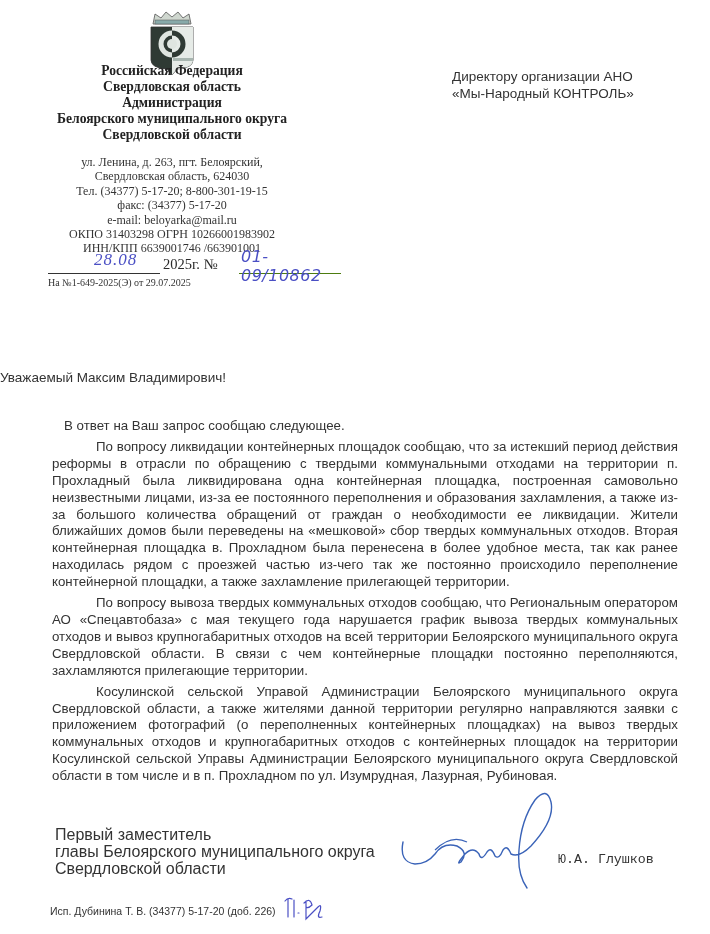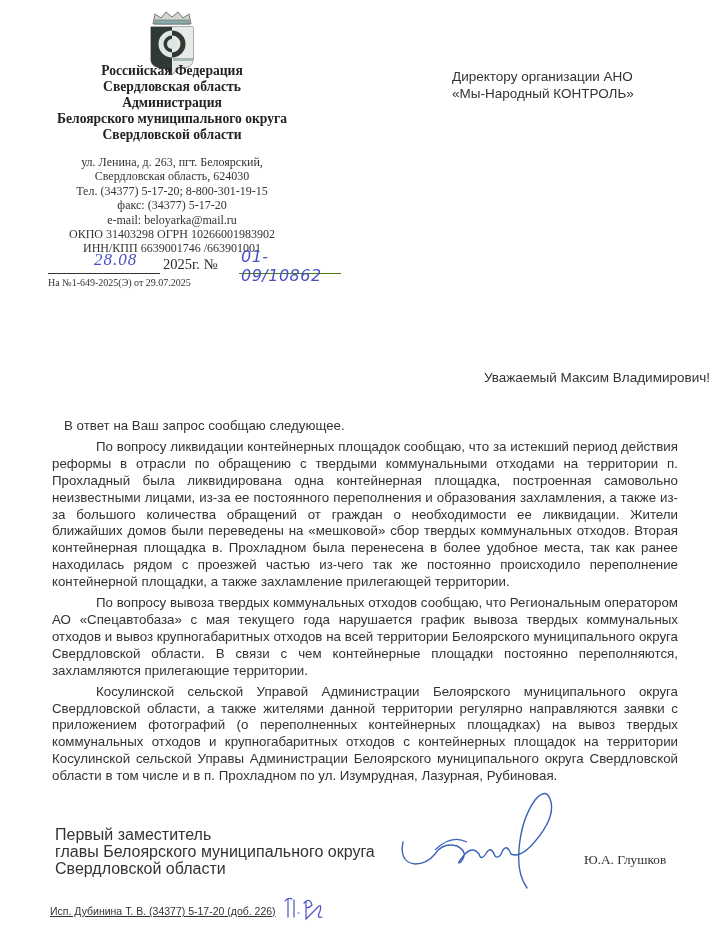--- a/index.html
+++ b/index.html
@@ -13,28 +13,28 @@
   .hdr-small { top: 155px; }
   .regline { left: 48px; top: 253px; width: 290px; height: 24px; font-size: 14.5px; }
   .regline .date { position: absolute; left: 0; top: 0; width: 112px; border-bottom: 1px solid #333; height: 20px; }
   .regline .date span { position: absolute; left: 46px; top: -3px; color: #4a4fc4; font-family: Liberation Serif, serif; font-style: italic; font-size: 17px; letter-spacing: 1px; text-align: center; }
   .regline .year { position: absolute; left: 115px; top: 3px; }
   .regline .numbox { position: absolute; left: 182px; top: 0; width: 102px; border-bottom: 1px solid #4d7c0f; height: 20px; margin-left: 9px; }
   .regline .numbox span { position: absolute; left: 2px; top: -6px; color: #4a4fc4; font-family: "DejaVu Sans", sans-serif; font-style: italic; font-size: 16px; letter-spacing: 0.5px; }
   .ref { left: 48px; top: 277px; font-size: 10px; color: #333; }
   .addr { left: 452px; top: 68px; font-family: "Liberation Sans", sans-serif; font-size: 13.5px; line-height: 17px; color: #333; }
   .addr .gap { height: 17px; }
-  .greet { left: 0; width: 710px; top: 370px; text-align: right; font-family: "Liberation Sans", sans-serif; font-size: 13.5px; color: #333; }
+  .greet { left: 0; width: 710px; top: 370px; text-align: left; font-family: "Liberation Sans", sans-serif; font-size: 13.5px; color: #333; }
   .body { left: 48px; width: 634px; top: 414px; font-family: "Liberation Sans", sans-serif; font-size: 13.3px; line-height: 16.9px; color: #333; text-align: justify; }
   .body p { margin: 4px; text-indent: 44px; }
   .body p.first { text-indent: 12px; }
   .sign-left { left: 55px; top: 827px; font-family: "Liberation Sans", sans-serif; font-size: 16px; line-height: 16.8px; color: #333; }
   .signature { left: 395px; top: 790px; width: 170px; height: 100px; }
-  .sign-name { left: 584px; top: 852px; font-family: Liberation Serif, serif; font-size: 13.3px; color: #333; }
-  .exec { left: 50px; top: 905px; font-family: "Liberation Sans", sans-serif; font-size: 10.5px; color: #333; text-decoration: underline; }
+  .sign-name { left: 558px; top: 852px; font-family: Liberation Mono, monospace; font-size: 13.3px; color: #333; }
+  .exec { left: 50px; top: 905px; font-family: "Liberation Sans", sans-serif; font-size: 10.5px; color: #333; }
   .initials { left: 282px; top: 895px; width: 45px; height: 30px; }
 </style>
 </head>
 <body>
 
 <div class="abs crest">
   <svg width="50" height="66" viewBox="0 0 50 66">
 
     <path d="M6 14 L8 4 L14 8 L19 2 L25 7 L31 2 L36 8 L42 4 L44 14 Z" fill="#cfd7cf" stroke="#555" stroke-width="0.8"></path>
     <rect x="8" y="10" width="34" height="4" fill="#8aa" stroke="#555" stroke-width="0.5"></rect>

